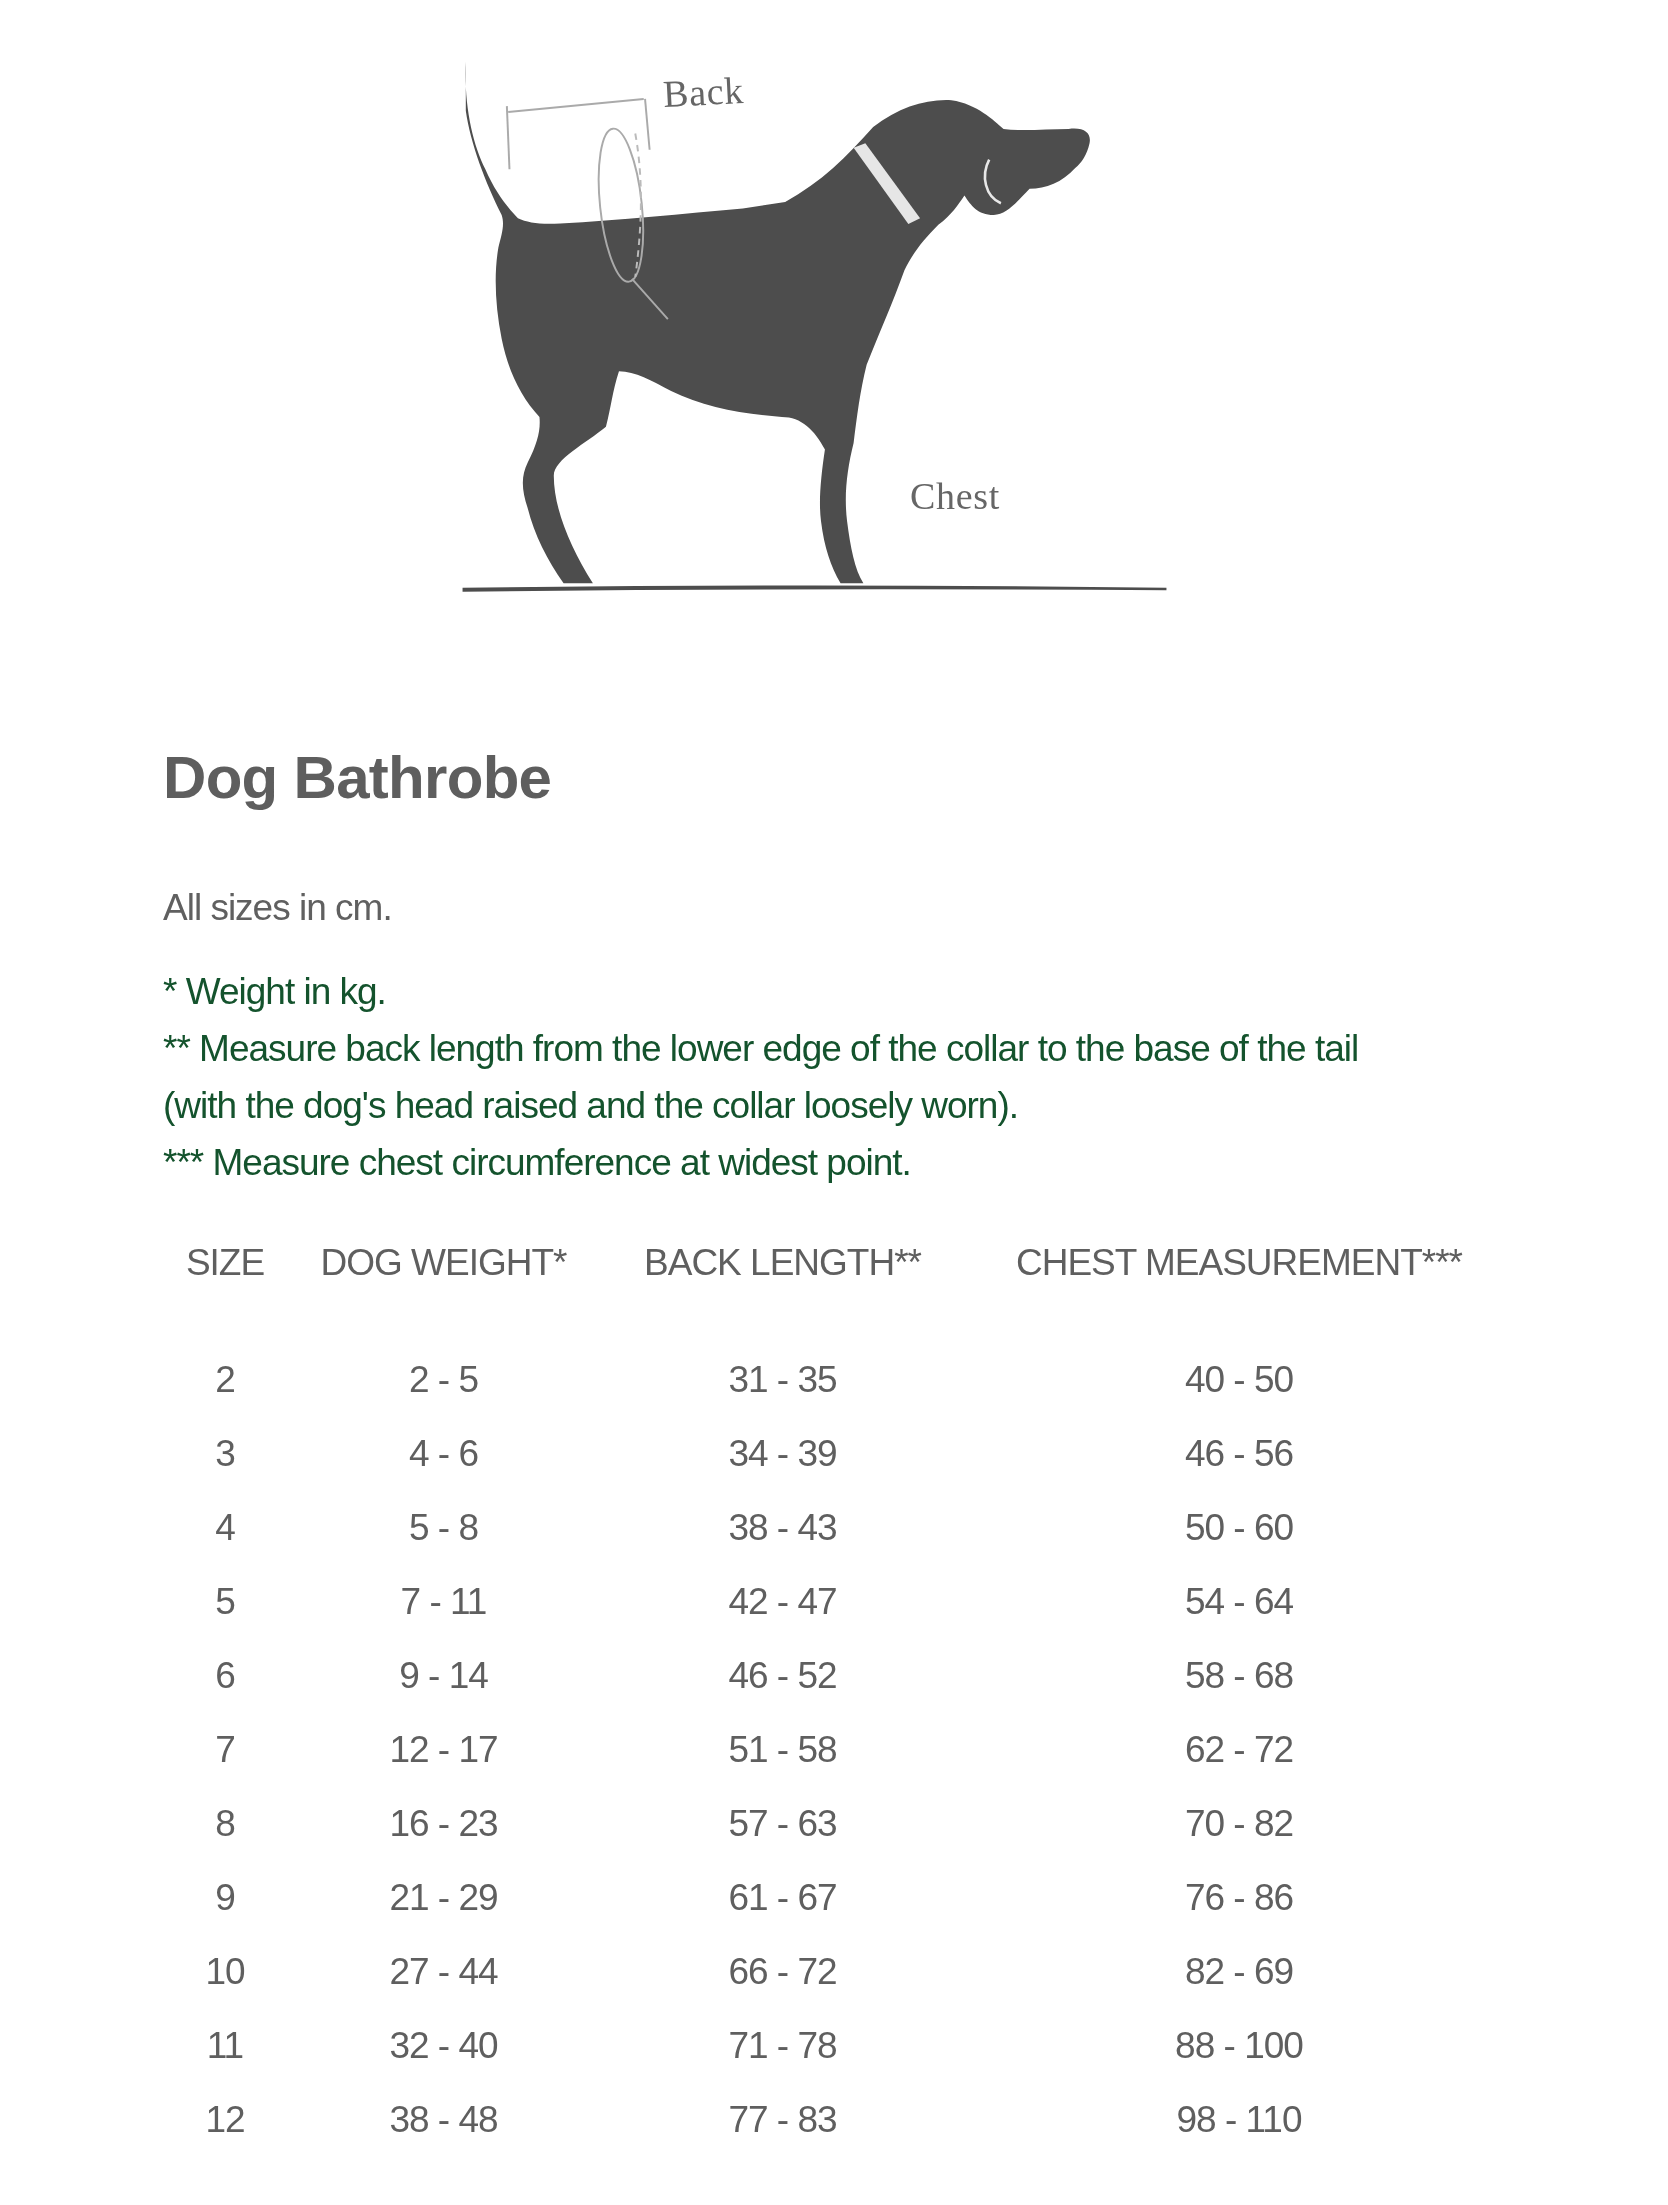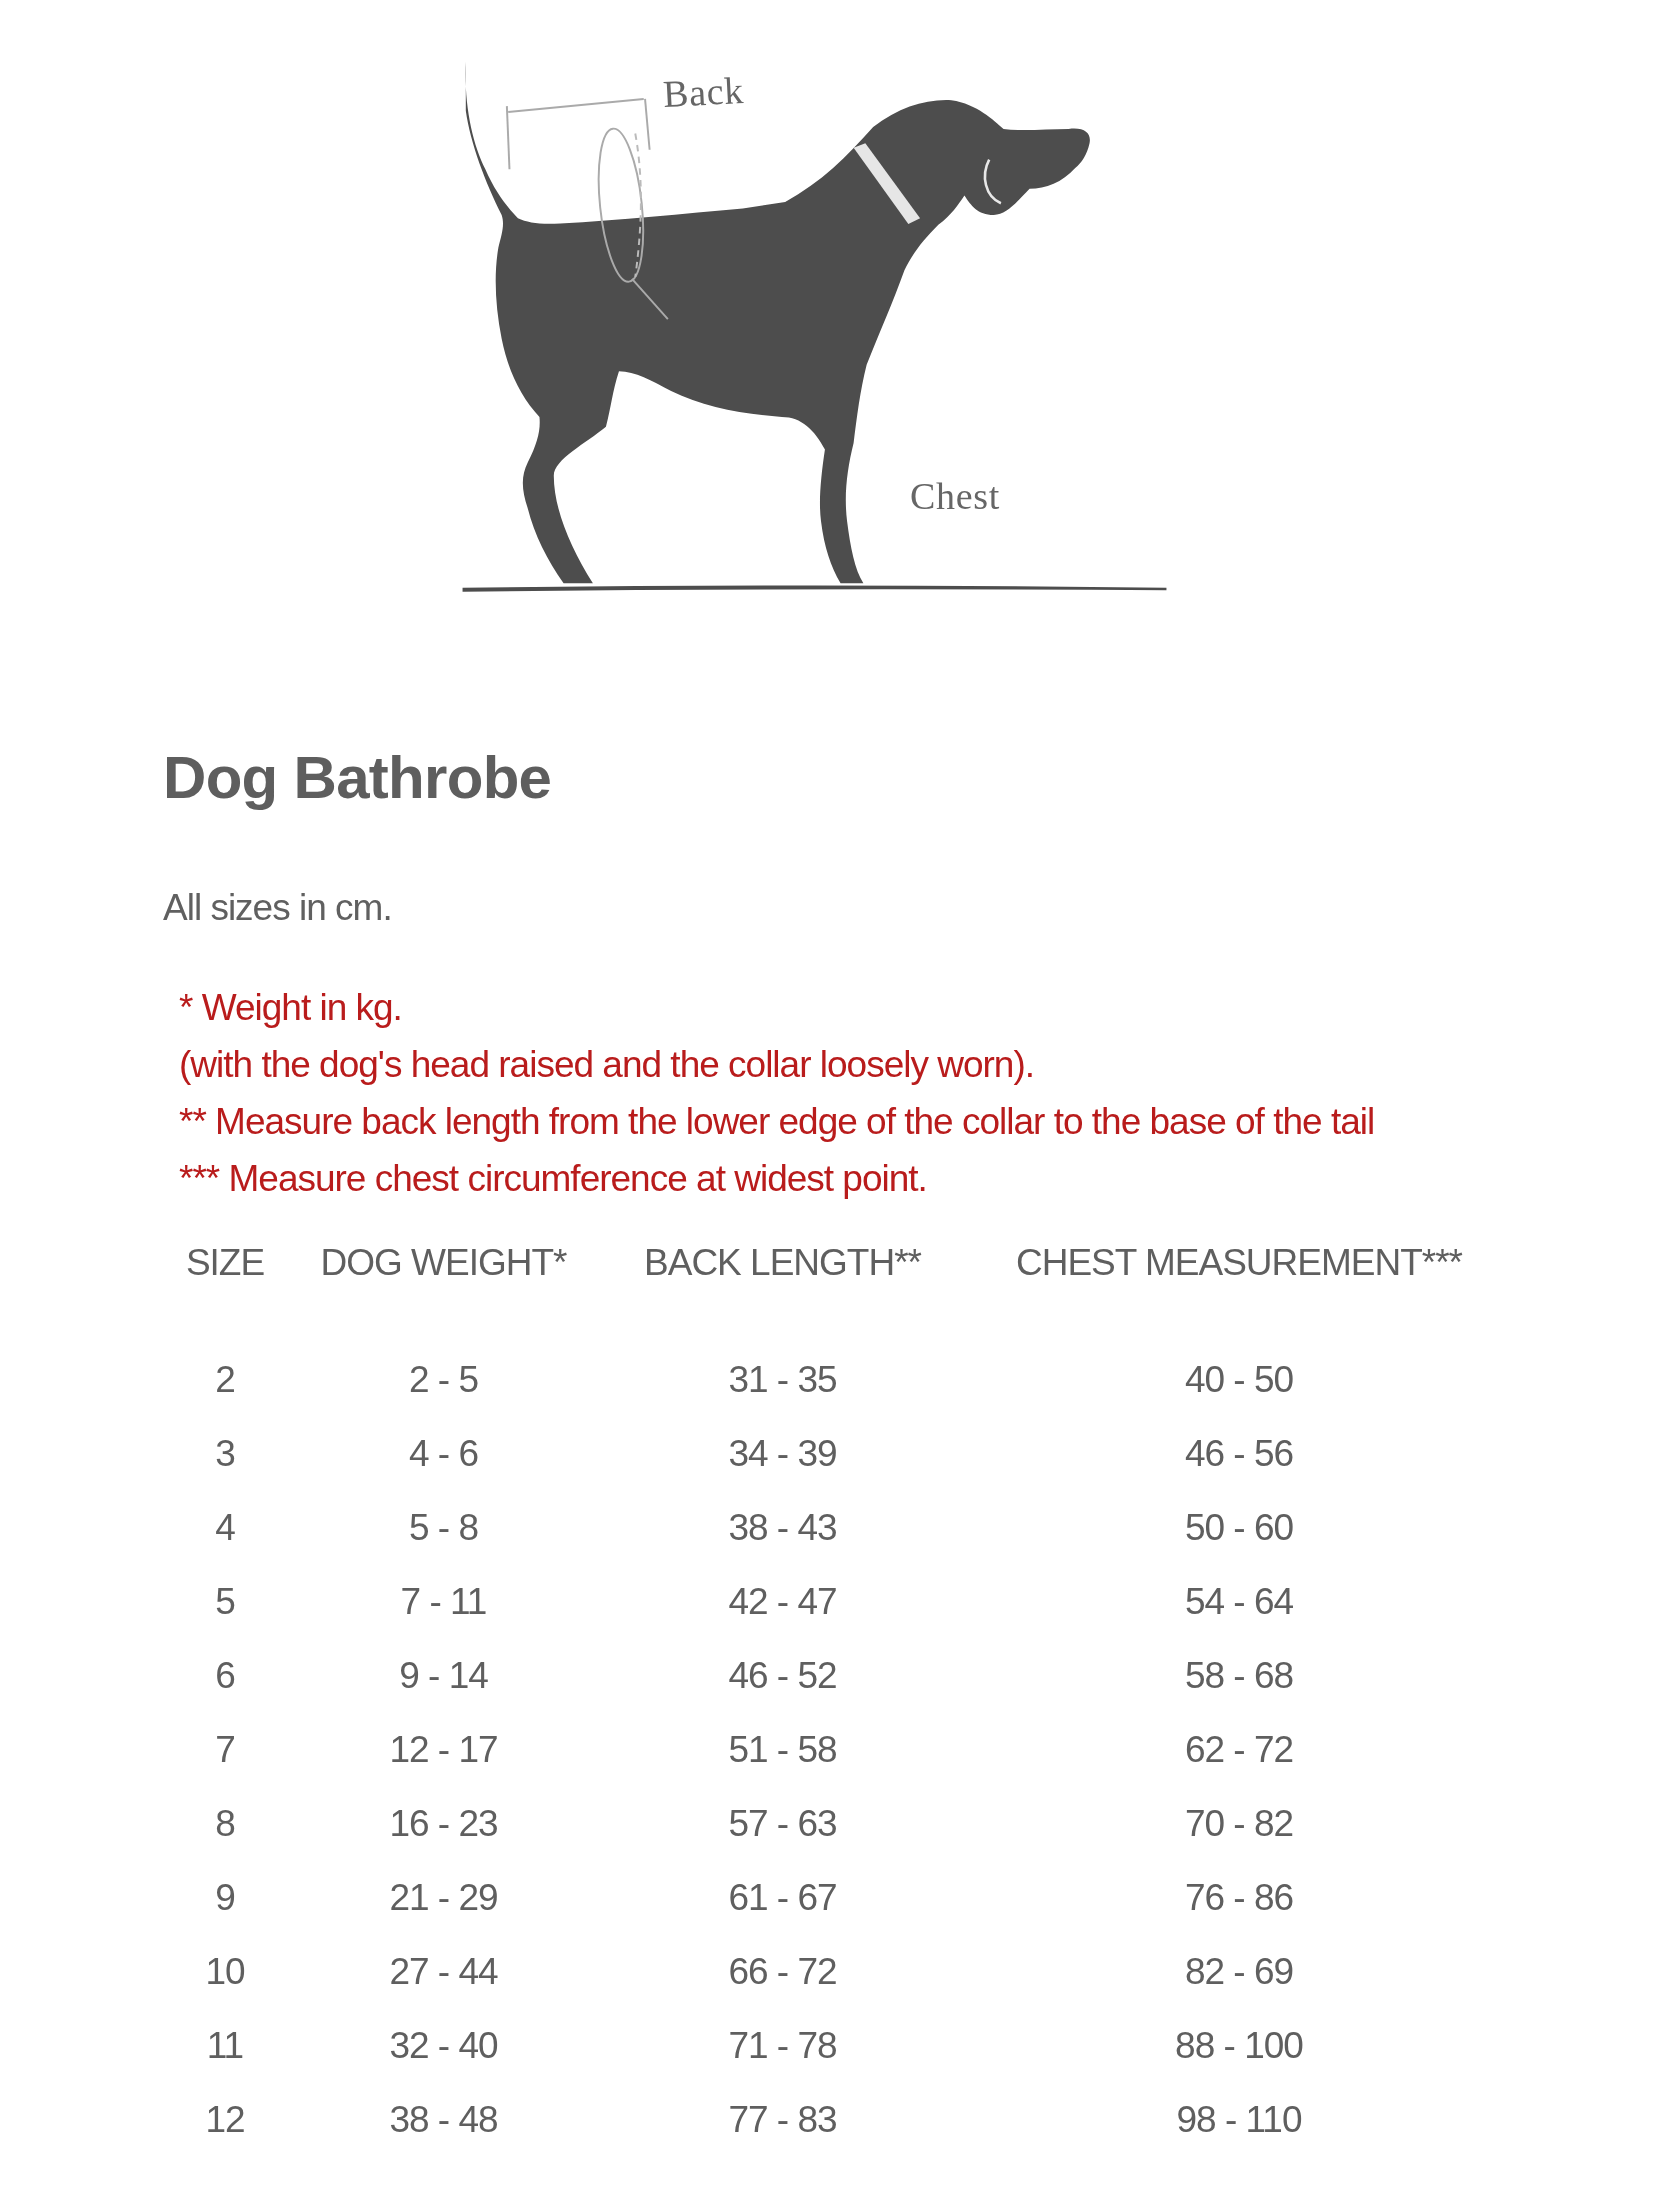--- a/index.html
+++ b/index.html
@@ -53,25 +53,25 @@
       top: 887px;
       margin: 0;
       font-size: 37px;
       letter-spacing: -1px;
       color: #606060;
     }
     .notes {
       position: absolute;
       left: 163px;
       top: 963px;
-      margin: 16px;
+      margin: 0;
       font-size: 37px;
       line-height: 57px;
       letter-spacing: -1px;
-      color: #b91c1c;
+      color: #14532d;
     }
     .notes div { white-space: nowrap; }
 
     .size-table {
       position: absolute;
       left: 163px;
       top: 1242px;
       border-collapse: collapse;
       font-size: 37px;
       letter-spacing: -1px;
@@ -163,22 +163,22 @@
   <div class="label-back">Back</div>
   <div class="label-chest">Chest</div>
 </div>
 
 <h1 class="title">Dog Bathrobe</h1>
 
 <p class="intro">All sizes in cm.</p>
 
 <div class="notes">
   <div>* Weight in kg.</div>
+  <div>** Measure back length from the lower edge of the collar to the base of the tail</div>
   <div>(with the dog's head raised and the collar loosely worn).</div>
-  <div>** Measure back length from the lower edge of the collar to the base of the tail</div>
   <div>*** Measure chest circumference at widest point.</div>
 </div>
 
 <table class="size-table">
   <thead>
     <tr>
       <th class="col-size">SIZE</th>
       <th class="col-weight">DOG WEIGHT*</th>
       <th class="col-back">BACK LENGTH**</th>
       <th class="col-chest">CHEST MEASUREMENT***</th>

